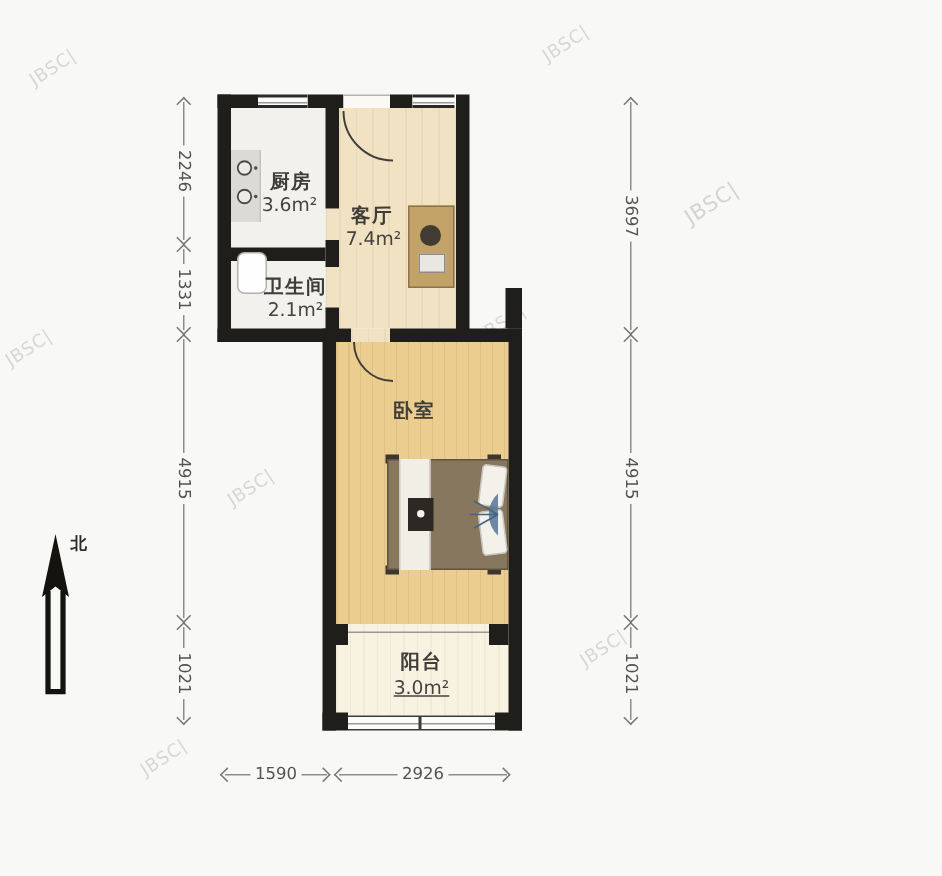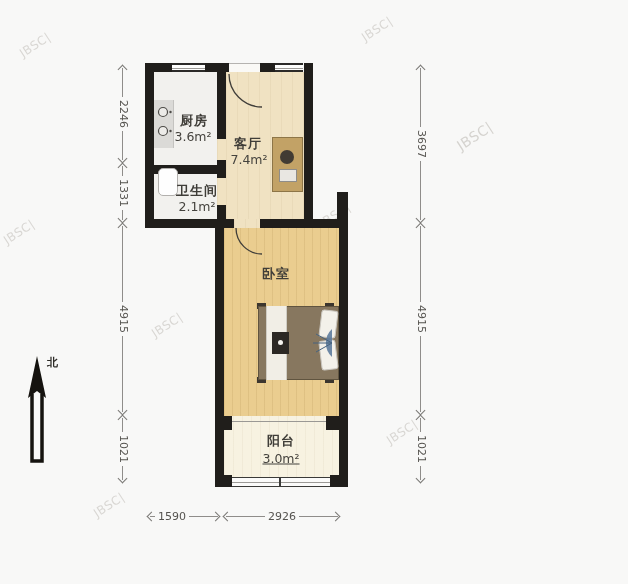--- a/index.html
+++ b/index.html
@@ -182,20 +182,20 @@
   <span class="dim-label v" style="left:421px;top:319px;">4915</span>
 
   <div class="vline" style="left:420px;top:418px;height:62px;"></div>
   <span class="chev up" style="left:417px;top:416px;"></span>
   <span class="chev down" style="left:417px;top:475px;"></span>
   <span class="dim-label v" style="left:421px;top:449px;">1021</span>
 
   <div class="hline" style="left:150px;top:516px;width:68px;"></div>
   <span class="chev lf" style="left:148px;top:513px;"></span>
   <span class="chev rt" style="left:212px;top:513px;"></span>
-  <span class="dim-label" style="left:172px;top:516px;">1590</span>
+  <span class="dim-label" style="left:184px;top:516px;">1590</span>
 
   <div class="hline" style="left:226px;top:516px;width:112px;"></div>
   <span class="chev lf" style="left:224px;top:513px;"></span>
   <span class="chev rt" style="left:332px;top:513px;"></span>
   <span class="dim-label" style="left:282px;top:516px;text-align:right;">2926</span>
 
 </div>
 
 </body></html>

